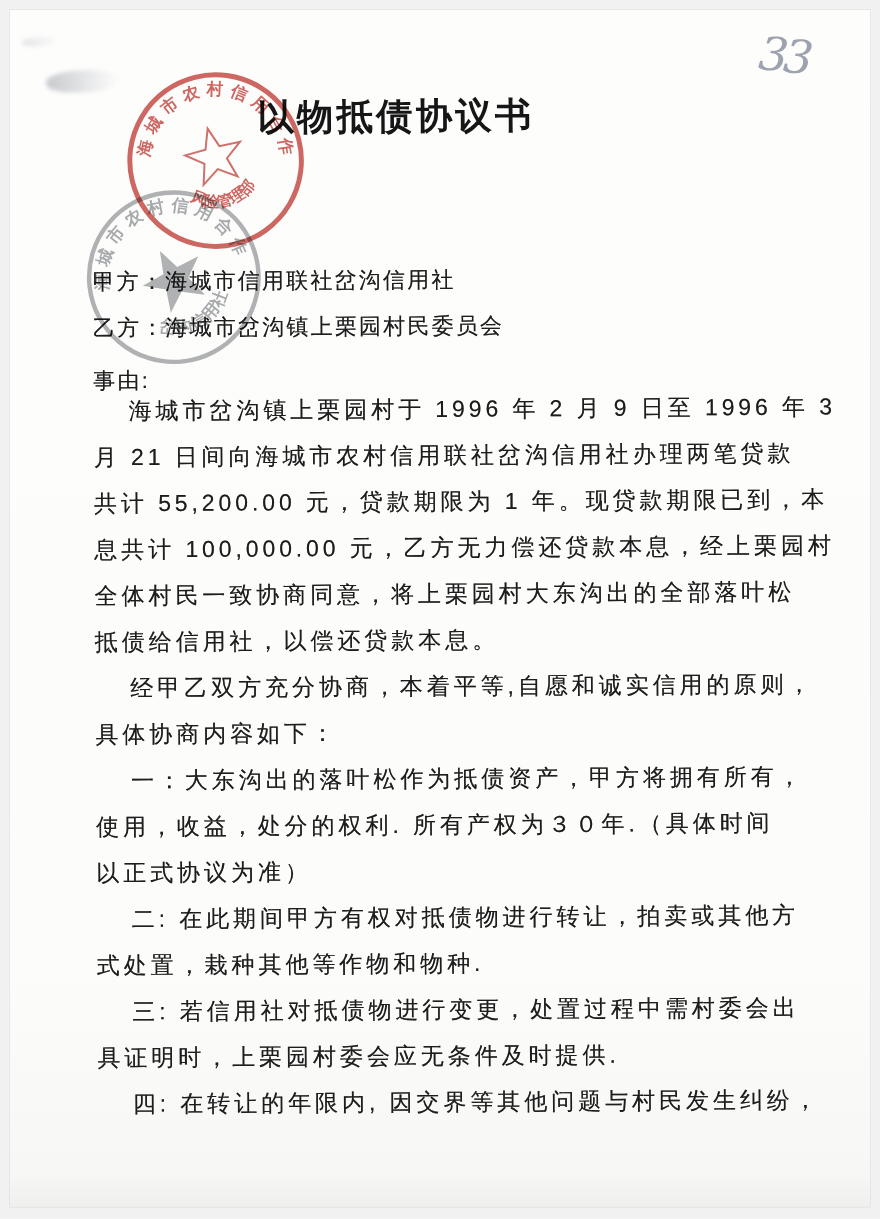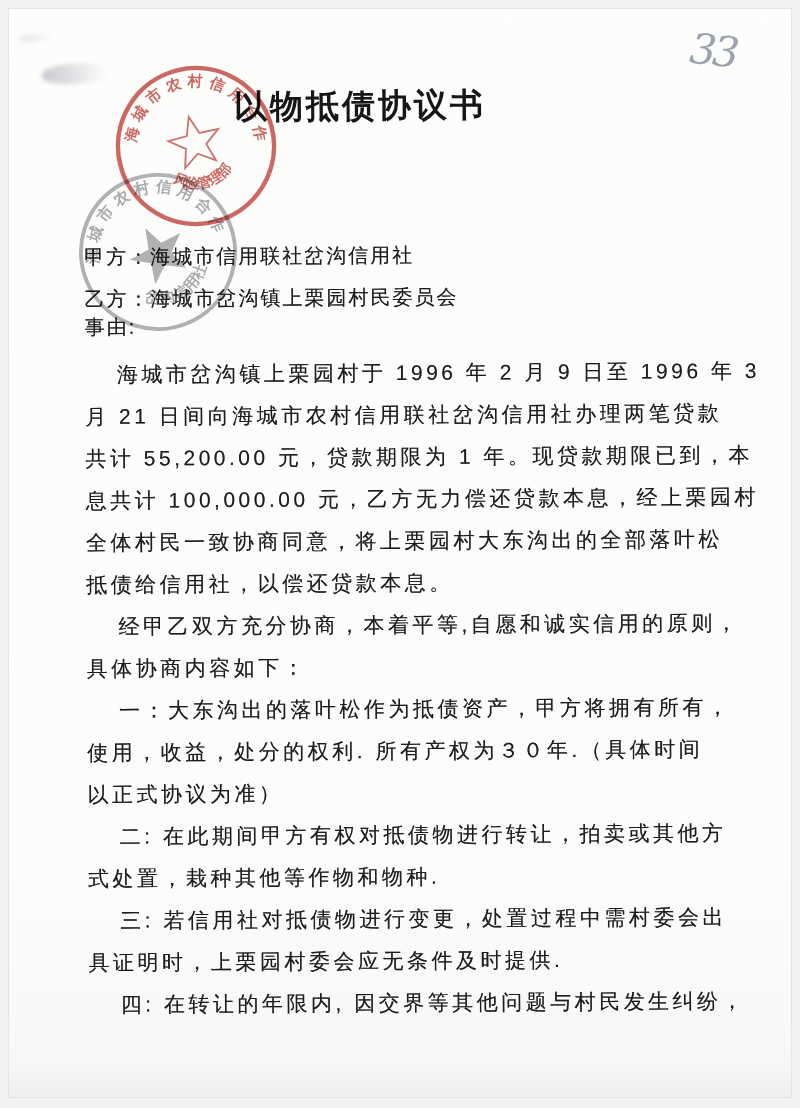--- a/index.html
+++ b/index.html
@@ -55,21 +55,21 @@
   <div class="smudge"></div>
   <div class="smudge tiny"></div>
 
   <div class="handwritten-number">33</div>
 
   <div class="doc-title">以物抵债协议书</div>
 
   <div class="content" id="doc-body">
       <div class="line head" style="top: 234px;">甲方：海城市信用联社岔沟信用社</div>
       <div class="line head" style="top: 276px;">乙方：海城市岔沟镇上栗园村民委员会</div>
-      <div class="line head" style="top: 304px;">事由:</div>
+      <div class="line head" style="top: 324px;">事由:</div>
       <div class="line indent" style="top: 352px;">海城市岔沟镇上栗园村于 1996 年 2 月 9 日至 1996 年 3</div>
       <div class="line" style="top: 394px;">月 21 日间向海城市农村信用联社岔沟信用社办理两笔贷款</div>
       <div class="line" style="top: 436px;">共计 55,200.00 元，贷款期限为 1 年。现贷款期限已到，本</div>
       <div class="line" style="top: 478px;">息共计 100,000.00 元，乙方无力偿还贷款本息，经上栗园村</div>
       <div class="line" style="top: 520px;">全体村民一致协商同意，将上栗园村大东沟出的全部落叶松</div>
       <div class="line" style="top: 562px;">抵债给信用社，以偿还贷款本息。</div>
       <div class="line indent" style="top: 604px;">经甲乙双方充分协商，本着平等,自愿和诚实信用的原则，</div>
       <div class="line" style="top: 646px;">具体协商内容如下：</div>
       <div class="line indent" style="top: 688px;">一：大东沟出的落叶松作为抵债资产，甲方将拥有所有，</div>
       <div class="line" style="top: 730px;">使用，收益，处分的权利. 所有产权为３０年.（具体时间</div>

